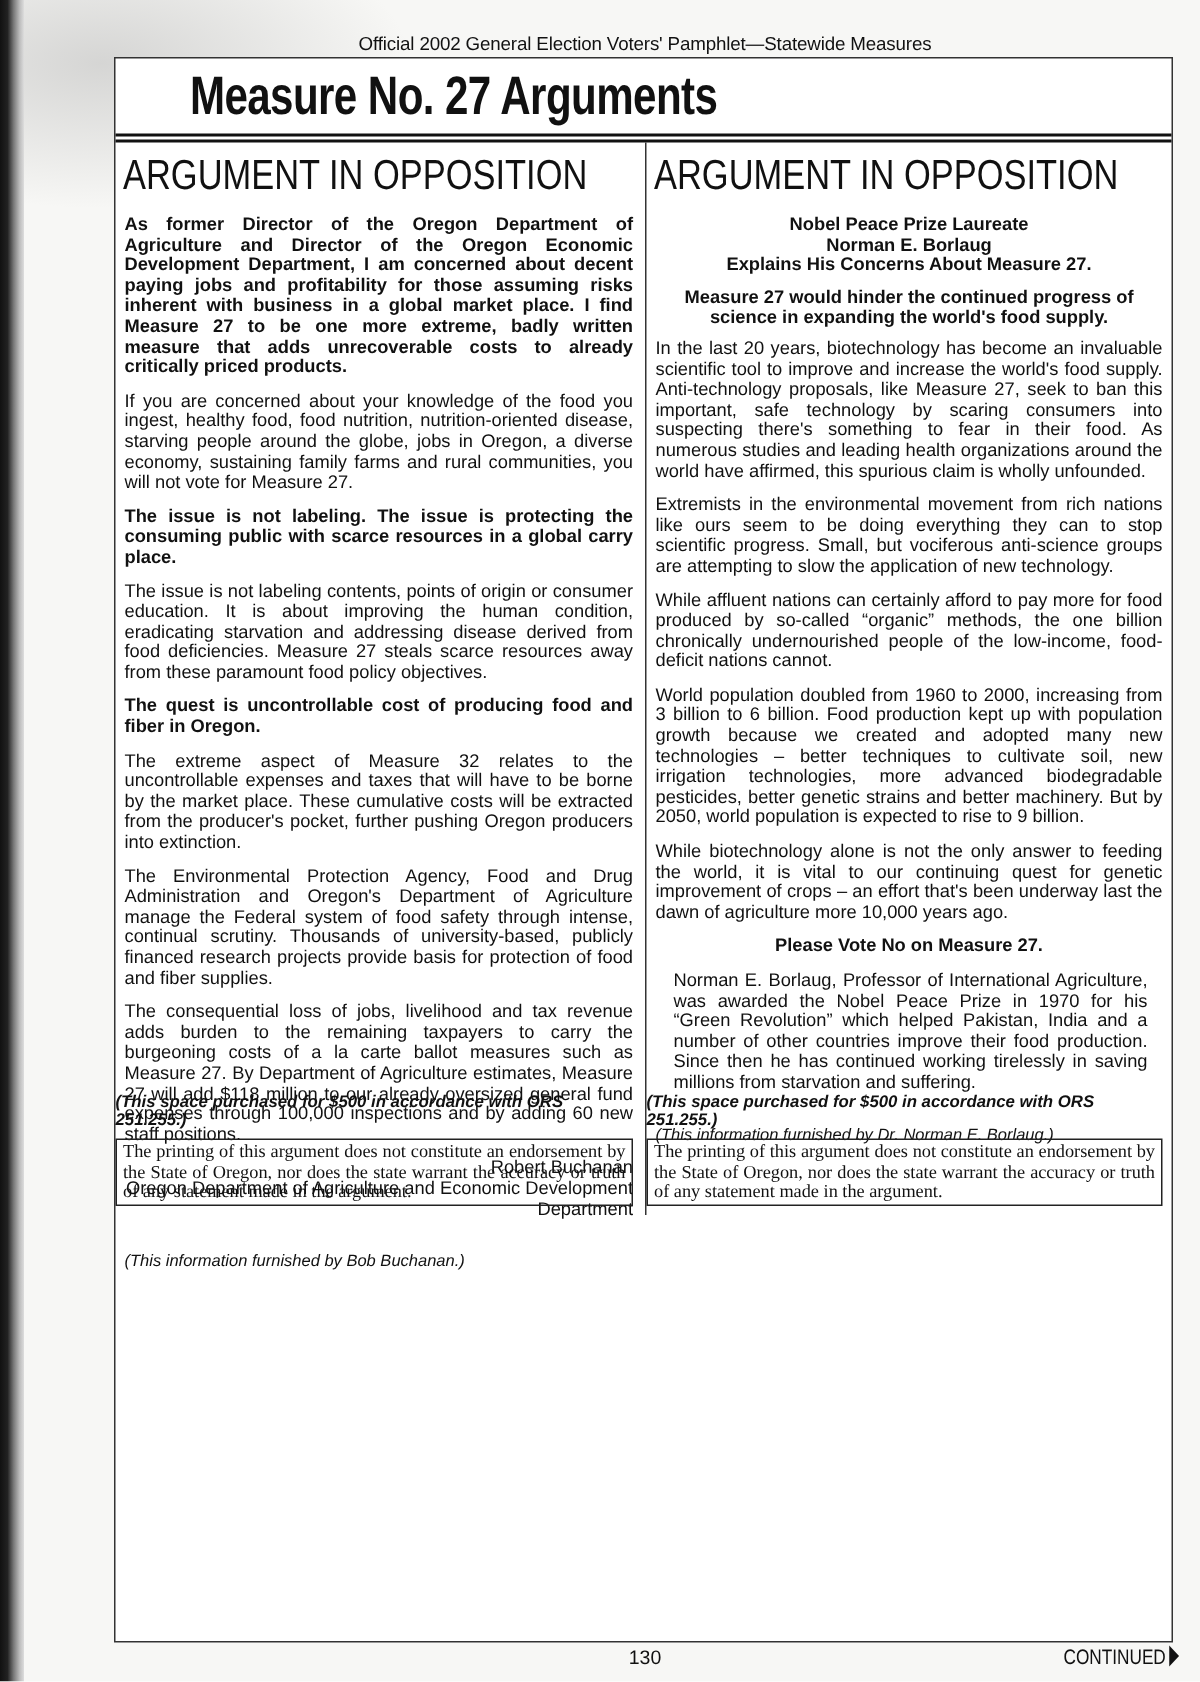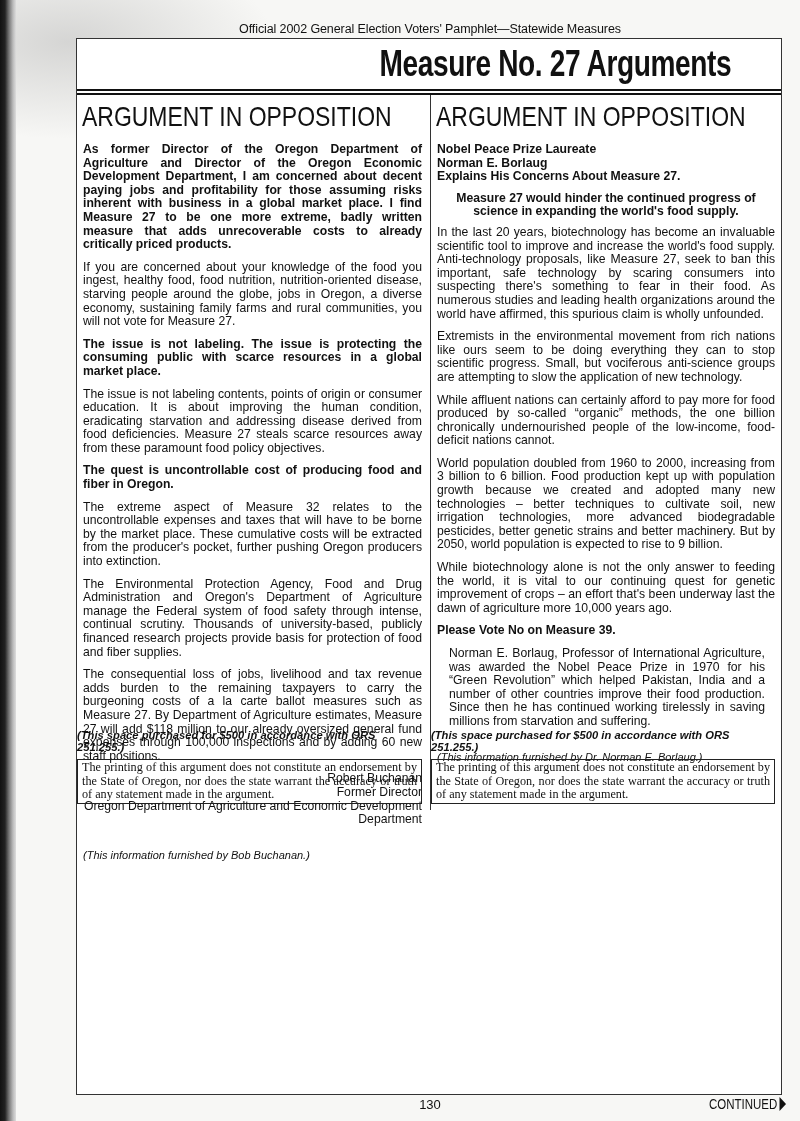--- a/index.html
+++ b/index.html
@@ -19,36 +19,36 @@
   .running-head {
     position: absolute; left: 0; width: 860px; top: 22px; text-align: center;
     font-size: 12.5px; letter-spacing: -0.1px;
   }
   .frame {
     position: absolute; left: 76px; top: 38px; width: 706px; height: 1057px;
     border: 1px solid #333; box-sizing: border-box; background: #fff;
   }
   .title-box {
     height: 50px; border-bottom: 6px double #111;
-    display: flex; align-items: center; justify-content: flex-end;
+    display: flex; align-items: center; justify-content: flex-start;
   }
   .title {
     font-family: "Liberation Sans", sans-serif; font-weight: bold;
     font-size: 36px; transform: scaleX(0.78); letter-spacing: -0.5px; white-space: nowrap;
   }
   .cols { display: flex; height: 715px; }
   .col { width: 353px; box-sizing: border-box; padding: 0 8px 0 6px; position: relative; }
   .col + .col { border-left: 1px solid #333; }
   .col-head {
     font-size: 28px; transform: scaleX(0.82); transform-origin: left center;
     white-space: nowrap; margin: 6px 0 10px -1px; height: 32px; line-height: 32px;
   }
   p { margin: 0 0 9px 0; font-size: 12.2px; line-height: 13.6px; text-align: justify; }
   p.b { font-weight: bold; }
-  p.c { font-weight: bold; }
+  p.c { text-align: center; font-weight: bold; }
   p.center-block { text-align: center; font-weight: bold; margin-bottom: 7px; }
   p.indent { padding: 0 10px 0 12px; }
   p.sig { font-weight: normal; text-align: right; margin-bottom: 0; }
   p.furnished { font-style: italic; font-size: 11px; margin-top: 22px; }
   .foot {
     position: absolute; left: 0; right: 8px; bottom: 6px;
   }
   .purchased { font-style: italic; font-weight: bold; font-size: 11.2px; margin-bottom: 6px; }
   .disclaimer {
     border: 1px solid #222; padding: 1px 4px; font-size: 12.2px; line-height: 13.6px;
@@ -80,28 +80,27 @@
   <div class="title-box">
     <div class="title">Measure No. 27 Arguments</div>
   </div>
 
   <div class="cols">
 
     <div class="col">
       <div class="col-head">ARGUMENT IN OPPOSITION</div>
       <p class="b">As former Director of the Oregon Department of Agriculture and Director of the Oregon Economic Development Department, I am concerned about decent paying jobs and profitability for those assuming risks inherent with business in a global market place. I find Measure 27 to be one more extreme, badly written measure that adds unrecoverable costs to already critically priced products.</p>
       <p>If you are concerned about your knowledge of the food you ingest, healthy food, food nutrition, nutrition-oriented disease, starving people around the globe, jobs in Oregon, a diverse economy, sustaining family farms and rural communities, you will not vote for Measure 27.</p>
-      <p class="b">The issue is not labeling. The issue is protecting the consuming public with scarce resources in a global market place.</p>
+      <p class="b">The issue is not labeling. The issue is protecting the consuming public with scarce resources in a global carry place.</p>
       <p>The issue is not labeling contents, points of origin or consumer education. It is about improving the human condition, eradicating starvation and addressing disease derived from food deficiencies. Measure 27 steals scarce resources away from these paramount food policy objectives.</p>
       <p class="b">The quest is uncontrollable cost of producing food and fiber in Oregon.</p>
       <p>The extreme aspect of Measure 32 relates to the uncontrollable expenses and taxes that will have to be borne by the market place. These cumulative costs will be extracted from the producer's pocket, further pushing Oregon producers into extinction.</p>
       <p>The Environmental Protection Agency, Food and Drug Administration and Oregon's Department of Agriculture manage the Federal system of food safety through intense, continual scrutiny. Thousands of university-based, publicly financed research projects provide basis for protection of food and fiber supplies.</p>
       <p>The consequential loss of jobs, livelihood and tax revenue adds burden to the remaining taxpayers to carry the burgeoning costs of a la carte ballot measures such as Measure 27. By Department of Agriculture estimates, Measure 27 will add $118 million to our already oversized general fund expenses through 100,000 inspections and by adding 60 new staff positions.</p>
       <p class="sig">Robert Buchanan</p>
-      <p class="sig">Former Director</p>
       <p class="sig">Oregon Department of Agriculture and Economic Development Department</p>
       <p class="furnished">(This information furnished by Bob Buchanan.)</p>
 
       <div class="foot">
         <div class="purchased">(This space purchased for $500 in accordance with ORS 251.255.)</div>
         <div class="disclaimer">The printing of this argument does not constitute an endorsement by the State of Oregon, nor does the state warrant the accuracy or truth of any statement made in the argument.</div>
       </div>
     </div>
 
     <div class="col">
@@ -110,21 +109,21 @@
         <p class="c" style="margin:0">Nobel Peace Prize Laureate</p>
         <p class="c" style="margin:0">Norman E. Borlaug</p>
         <p class="c" style="margin:0">Explains His Concerns About Measure 27.</p>
       </div>
       <p class="center-block">Measure 27 would hinder the continued progress of science in expanding the world's food supply.</p>
       <p>In the last 20 years, biotechnology has become an invaluable scientific tool to improve and increase the world's food supply. Anti-technology proposals, like Measure 27, seek to ban this important, safe technology by scaring consumers into suspecting there's something to fear in their food. As numerous studies and leading health organizations around the world have affirmed, this spurious claim is wholly unfounded.</p>
       <p>Extremists in the environmental movement from rich nations like ours seem to be doing everything they can to stop scientific progress. Small, but vociferous anti-science groups are attempting to slow the application of new technology.</p>
       <p>While affluent nations can certainly afford to pay more for food produced by so-called “organic” methods, the one billion chronically undernourished people of the low-income, food-deficit nations cannot.</p>
       <p>World population doubled from 1960 to 2000, increasing from 3 billion to 6 billion. Food production kept up with population growth because we created and adopted many new technologies – better techniques to cultivate soil, new irrigation technologies, more advanced biodegradable pesticides, better genetic strains and better machinery. But by 2050, world population is expected to rise to 9 billion.</p>
       <p>While biotechnology alone is not the only answer to feeding the world, it is vital to our continuing quest for genetic improvement of crops – an effort that's been underway last the dawn of agriculture more 10,000 years ago.</p>
-      <p class="c">Please Vote No on Measure 39.</p>
+      <p class="c">Please Vote No on Measure 27.</p>
       <p class="indent">Norman E. Borlaug, Professor of International Agriculture, was awarded the Nobel Peace Prize in 1970 for his “Green Revolution” which helped Pakistan, India and a number of other countries improve their food production. Since then he has continued working tirelessly in saving millions from starvation and suffering.</p>
       <p class="furnished">(This information furnished by Dr. Norman E. Borlaug.)</p>
 
       <div class="foot">
         <div class="purchased">(This space purchased for $500 in accordance with ORS 251.255.)</div>
         <div class="disclaimer">The printing of this argument does not constitute an endorsement by the State of Oregon, nor does the state warrant the accuracy or truth of any statement made in the argument.</div>
       </div>
     </div>
   </div>
 </div>

